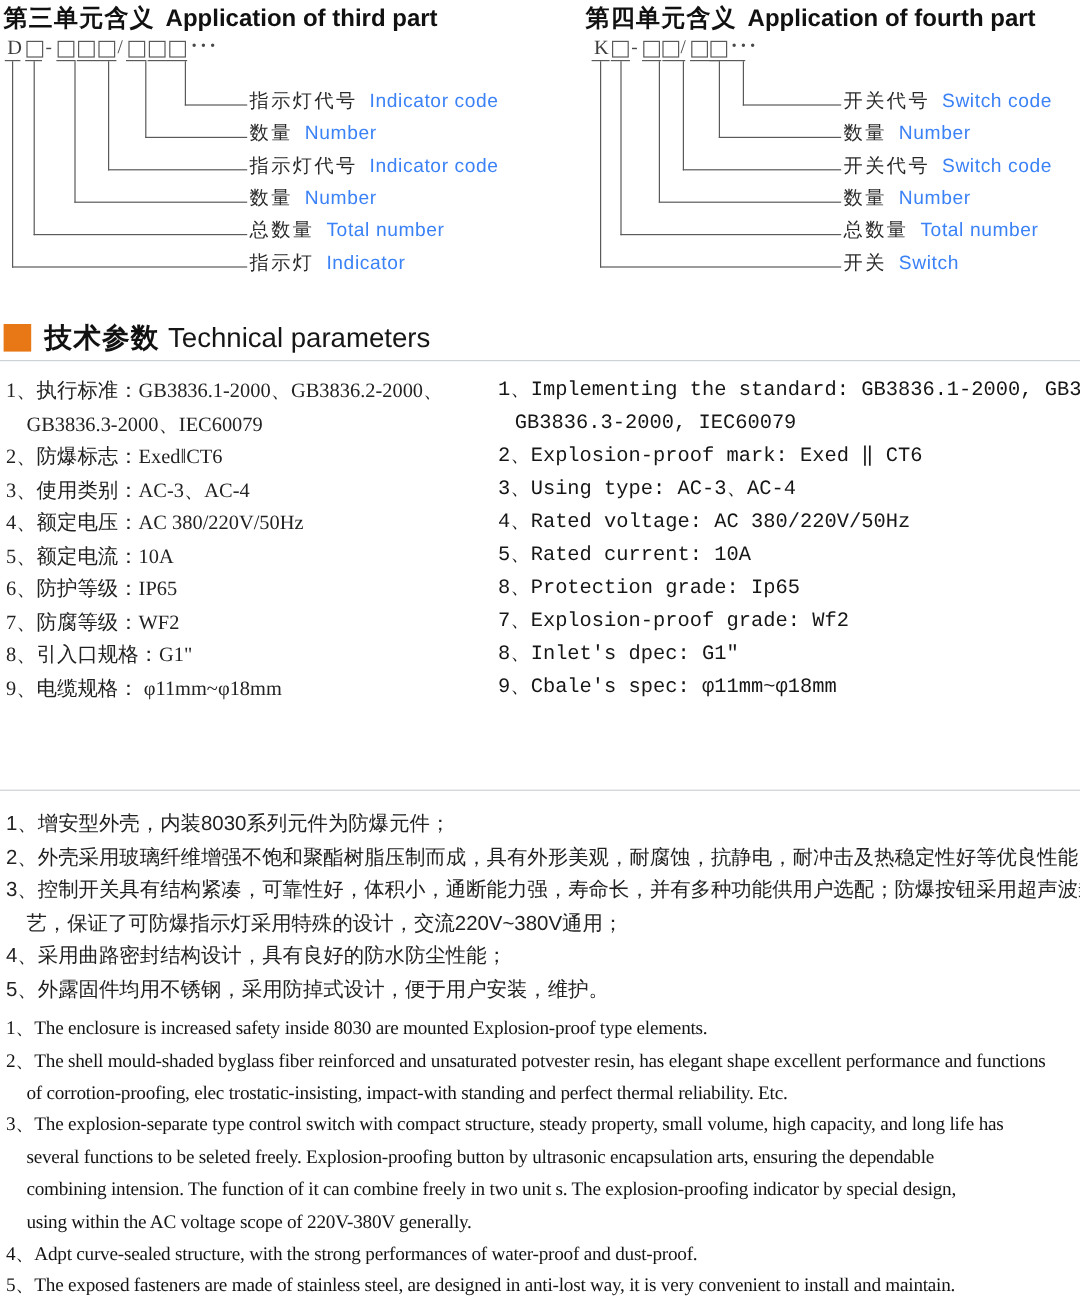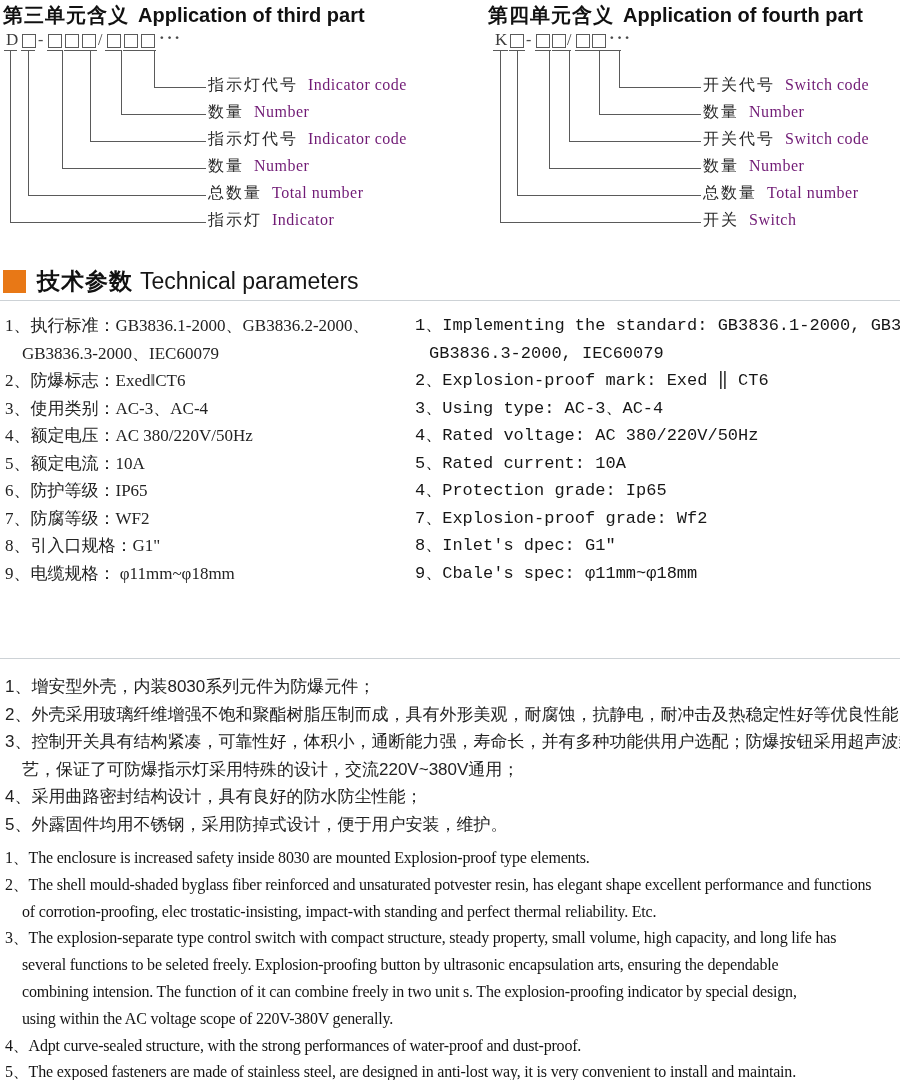--- a/index.html
+++ b/index.html
@@ -18,21 +18,21 @@
   .code-sep{position:absolute;font-family:"Liberation Serif", serif;font-size:16px;
             line-height:18px;color:#4a4a4a;}
   .code-dots{position:absolute;font-family:"Liberation Serif", serif;font-size:17px;
              font-weight:bold;letter-spacing:2px;line-height:18px;color:#4a4a4a;}
 
   
   .tick{position:absolute;height:0;border-top:1px solid #5a5a5a;}
   .elbow{position:absolute;border-left:1px solid #5a5a5a;border-bottom:1px solid #5a5a5a;}
   .dg-label{position:absolute;height:20px;line-height:20px;white-space:nowrap;font-size:16px;}
   .dg-label .lab-zh{font-family:"Liberation Sans", sans-serif;color:#2a2a2a;margin-right:10px;letter-spacing:2px;}
-  .dg-label .lab-en{font-family:Liberation Serif, serif;color:#701a75;letter-spacing:.5px;}
+  .dg-label .lab-en{font-family:Liberation Sans, sans-serif;color:#3b82f6;letter-spacing:.5px;}
 
   
   .section-header{position:absolute;left:3px;display:flex;align-items:center;height:26px;white-space:nowrap;text-align:center;}
   .orange-sq{width:23px;height:23px;background:#e87816;display:inline-block;margin-right:11px;}
   .sh-zh{font-family:"Liberation Sans", sans-serif;font-weight:bold;font-size:23px;color:#111;
          letter-spacing:1px;margin-right:7px;}
   .sh-en{font-family:"Liberation Sans", sans-serif;font-size:23px;color:#161616;}
   .rule{position:absolute;left:0;width:900px;height:0;border-top:1px solid #cdd2d6;}
 
   
@@ -171,21 +171,21 @@
     <div class="ln">9、电缆规格： φ11mm~φ18mm</div>
   </div>
 
   <div class="list tech-en">
     <div class="ln">1、Implementing the standard: GB3836.1-2000, GB3836.2-2000,</div>
     <div class="ln ind">GB3836.3-2000, IEC60079</div>
     <div class="ln">2、Explosion-proof mark: Exed ‖ CT6</div>
     <div class="ln">3、Using type: AC-3、AC-4</div>
     <div class="ln">4、Rated voltage: AC 380/220V/50Hz</div>
     <div class="ln">5、Rated current: 10A</div>
-    <div class="ln">4、Protection grade: Ip65</div>
+    <div class="ln">8、Protection grade: Ip65</div>
     <div class="ln">7、Explosion-proof grade: Wf2</div>
     <div class="ln">8、Inlet's dpec: G1"</div>
     <div class="ln">9、Cbale's spec:  φ11mm~φ18mm</div>
   </div>
 
   <div class="rule" style="top:658px;"></div>
 
   <div class="list feat-zh">
     <div class="ln">1、增安型外壳，内装8030系列元件为防爆元件；</div>
     <div class="ln">2、外壳采用玻璃纤维增强不饱和聚酯树脂压制而成，具有外形美观，耐腐蚀，抗静电，耐冲击及热稳定性好等优良性能；</div>

